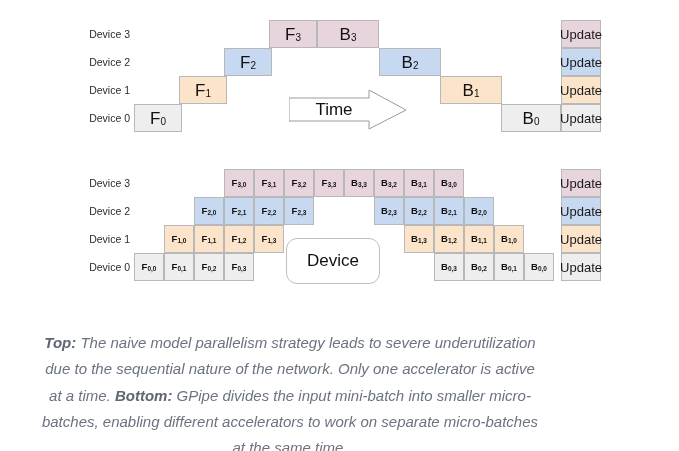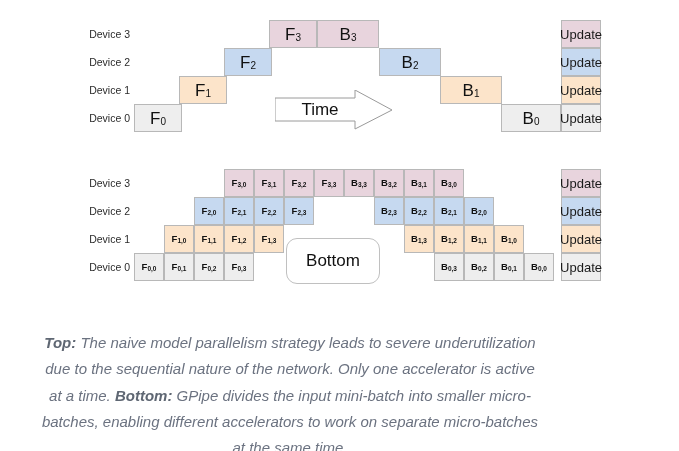--- a/index.html
+++ b/index.html
@@ -138,21 +138,21 @@
     <div class="cell big-block" style="left: 224px; top: 48px; width: 48px; height: 28px; background: rgb(198, 217, 240);">F<span class="sub">2</span></div>
     <div class="cell big-block" style="left: 269px; top: 20px; width: 48px; height: 28px; background: rgb(232, 212, 221);">F<span class="sub">3</span></div>
     <div class="cell big-block" style="left: 317px; top: 20px; width: 62px; height: 28px; background: rgb(232, 212, 221);">B<span class="sub">3</span></div>
     <div class="cell big-block" style="left: 379px; top: 48px; width: 62px; height: 28px; background: rgb(198, 217, 240);">B<span class="sub">2</span></div>
     <div class="cell big-block" style="left: 440px; top: 76px; width: 62px; height: 28px; background: rgb(252, 228, 202);">B<span class="sub">1</span></div>
     <div class="cell big-block" style="left: 501px; top: 104px; width: 60px; height: 28px; background: rgb(238, 238, 238);">B<span class="sub">0</span></div>
     <div class="cell update-cell" style="left: 561px; top: 104px; width: 40px; height: 28px; background: rgb(238, 238, 238);">Update</div>
     <div class="cell update-cell" style="left: 561px; top: 76px; width: 40px; height: 28px; background: rgb(252, 228, 202);">Update</div>
     <div class="cell update-cell" style="left: 561px; top: 48px; width: 40px; height: 28px; background: rgb(198, 217, 240);">Update</div>
     <div class="cell update-cell" style="left: 561px; top: 20px; width: 40px; height: 28px; background: rgb(232, 212, 221);">Update</div>
-    <div class="time-arrow" style="left: 275px; top: 90px; width: 118px; height: 40px;"><svg width="118" height="40" viewBox="0 0 118 40">
+    <div class="time-arrow" style="left: 289px; top: 90px; width: 118px; height: 40px;"><svg width="118" height="40" viewBox="0 0 118 40">
         <polygon points="0,8 80,8 80,0 117,20 80,39 80,31 0,31" fill="#ffffff" stroke="#9a9a9a" stroke-width="1"></polygon>
       </svg><div class="label" style="top: 1px; left: -3px;">Time</div></div>
     <div class="row-label" style="left: 72px; top: 253px; width: 58px; height: 28px;">Device 0</div>
     <div class="row-label" style="left: 72px; top: 225px; width: 58px; height: 28px;">Device 1</div>
     <div class="row-label" style="left: 72px; top: 197px; width: 58px; height: 28px;">Device 2</div>
     <div class="row-label" style="left: 72px; top: 169px; width: 58px; height: 28px;">Device 3</div>
     <div class="cell micro-cell" style="left: 134px; top: 253px; width: 30px; height: 28px; background: rgb(238, 238, 238);">F<span class="sub">0,0</span></div>
     <div class="cell micro-cell" style="left: 164px; top: 253px; width: 30px; height: 28px; background: rgb(238, 238, 238);">F<span class="sub">0,1</span></div>
     <div class="cell micro-cell" style="left: 194px; top: 253px; width: 30px; height: 28px; background: rgb(238, 238, 238);">F<span class="sub">0,2</span></div>
     <div class="cell micro-cell" style="left: 224px; top: 253px; width: 30px; height: 28px; background: rgb(238, 238, 238);">F<span class="sub">0,3</span></div>
@@ -181,15 +181,15 @@
     <div class="cell micro-cell" style="left: 464px; top: 225px; width: 30px; height: 28px; background: rgb(252, 228, 202);">B<span class="sub">1,1</span></div>
     <div class="cell micro-cell" style="left: 494px; top: 225px; width: 30px; height: 28px; background: rgb(252, 228, 202);">B<span class="sub">1,0</span></div>
     <div class="cell micro-cell" style="left: 434px; top: 253px; width: 30px; height: 28px; background: rgb(238, 238, 238);">B<span class="sub">0,3</span></div>
     <div class="cell micro-cell" style="left: 464px; top: 253px; width: 30px; height: 28px; background: rgb(238, 238, 238);">B<span class="sub">0,2</span></div>
     <div class="cell micro-cell" style="left: 494px; top: 253px; width: 30px; height: 28px; background: rgb(238, 238, 238);">B<span class="sub">0,1</span></div>
     <div class="cell micro-cell" style="left: 524px; top: 253px; width: 30px; height: 28px; background: rgb(238, 238, 238);">B<span class="sub">0,0</span></div>
     <div class="cell update-cell" style="left: 561px; top: 253px; width: 40px; height: 28px; background: rgb(238, 238, 238);">Update</div>
     <div class="cell update-cell" style="left: 561px; top: 225px; width: 40px; height: 28px; background: rgb(252, 228, 202);">Update</div>
     <div class="cell update-cell" style="left: 561px; top: 197px; width: 40px; height: 28px; background: rgb(198, 217, 240);">Update</div>
     <div class="cell update-cell" style="left: 561px; top: 169px; width: 40px; height: 28px; background: rgb(232, 212, 221);">Update</div>
-    <div class="bubble-box" style="left: 286px; top: 238px; width: 94px; height: 46px;">Bottom</div>
+    <div class="bubble-box" style="left: 286px; top: 238px; width: 94px; height: 46px;">Device</div>
     <div class="caption"><b>Top:</b><span> The naive model parallelism strategy leads to severe underutilization due to the sequential nature of the network. Only one accelerator is active at a time. </span><b>Bottom:</b><span> GPipe divides the input mini-batch into smaller micro-batches, enabling different accelerators to work on separate micro-batches at the same time.</span></div>
   </div>
 
 </body></html>

